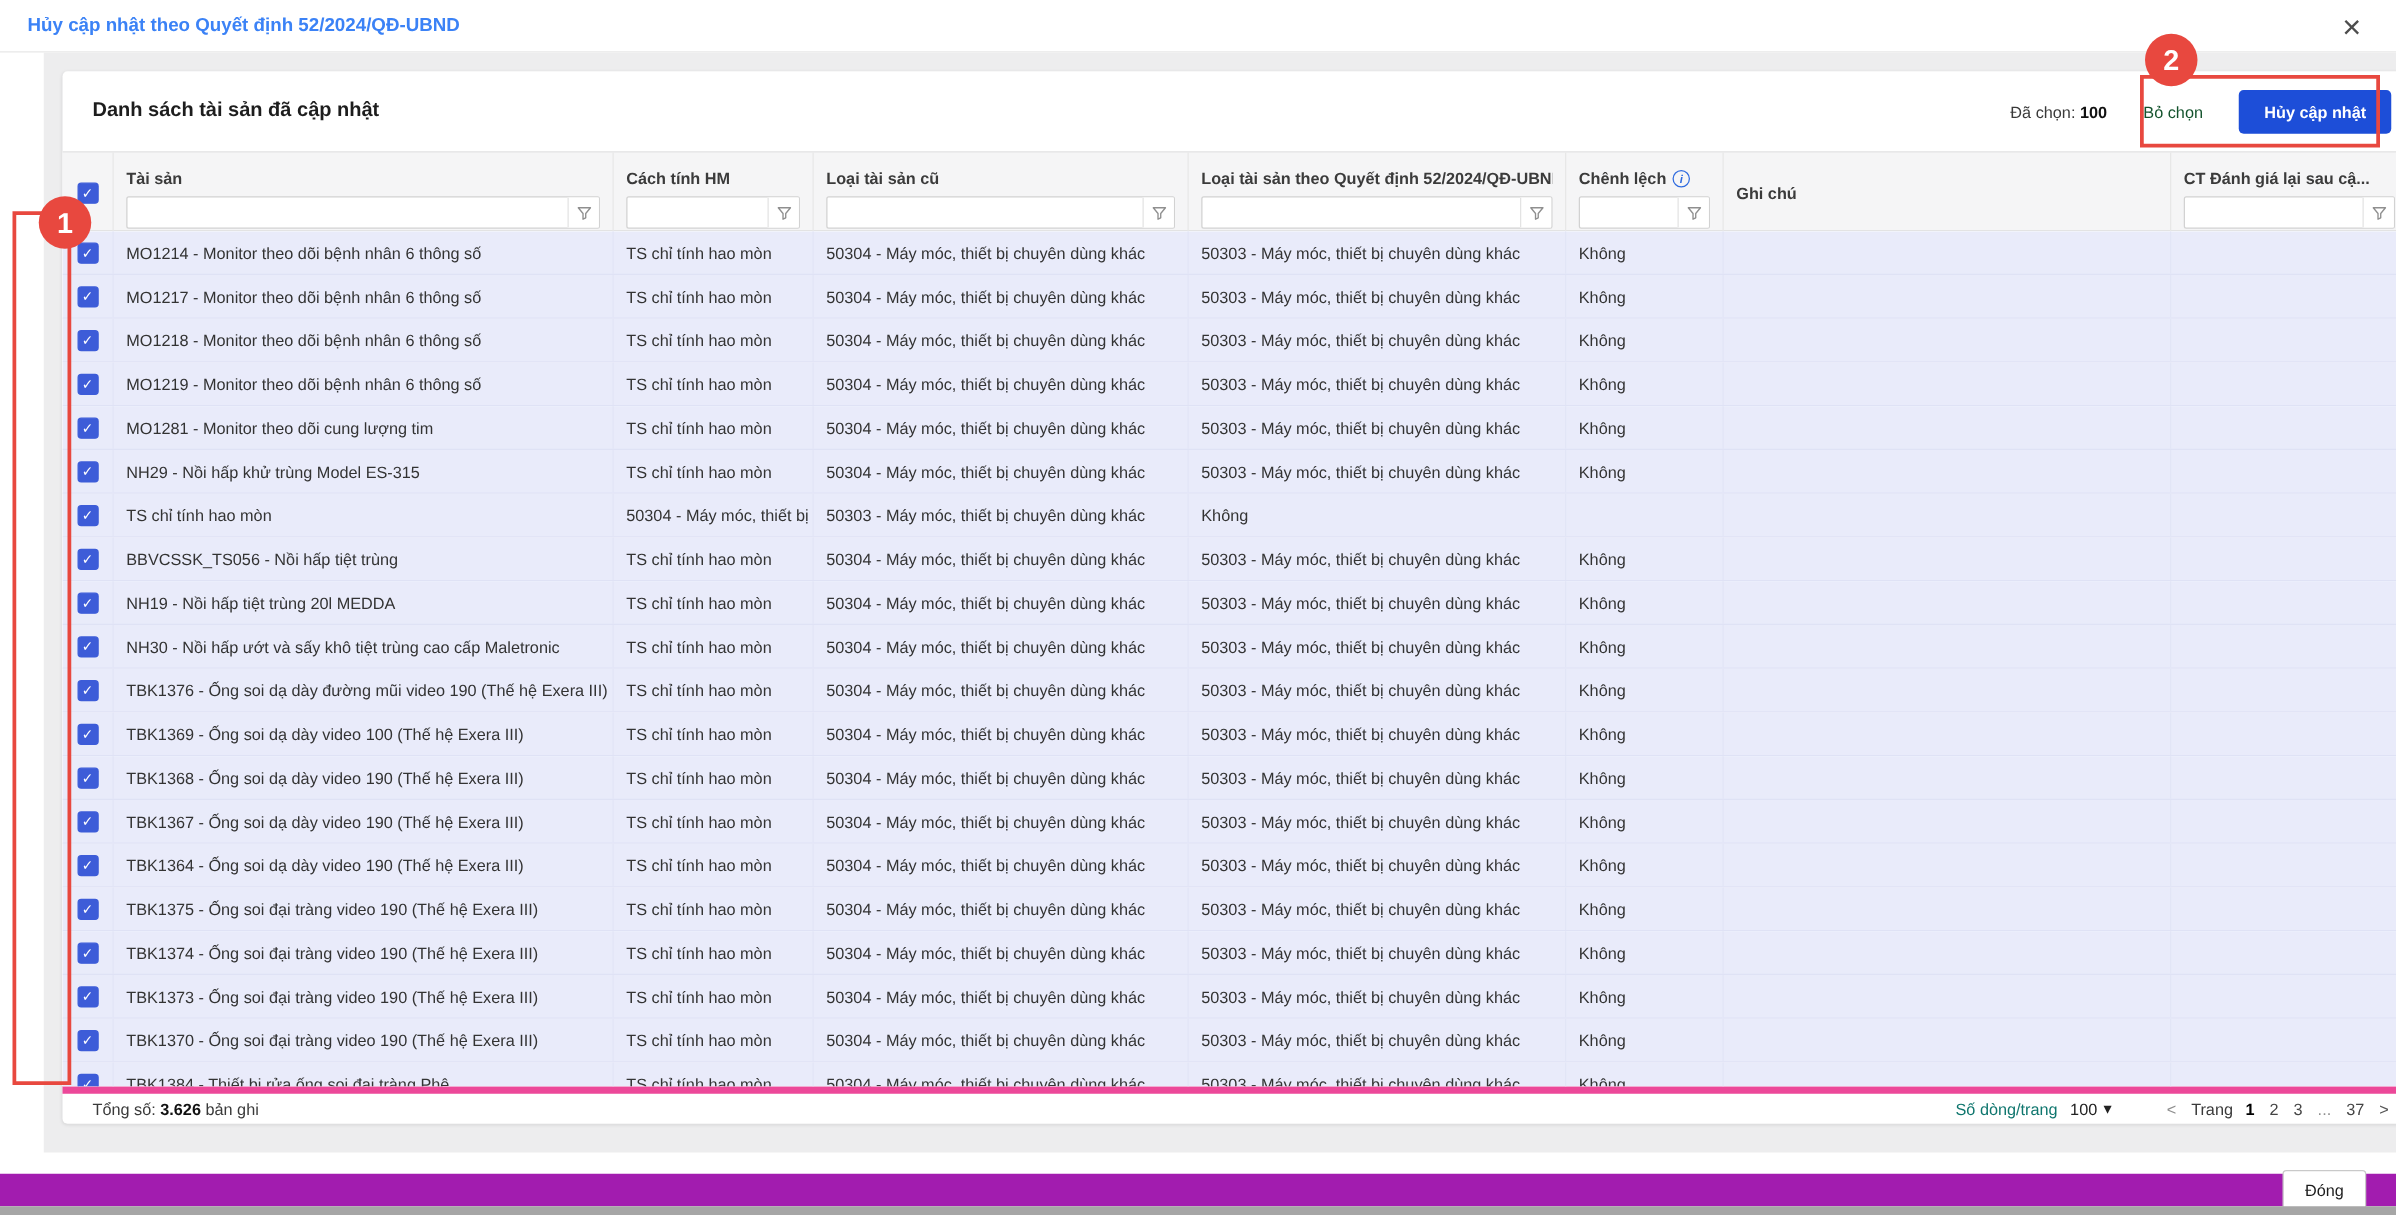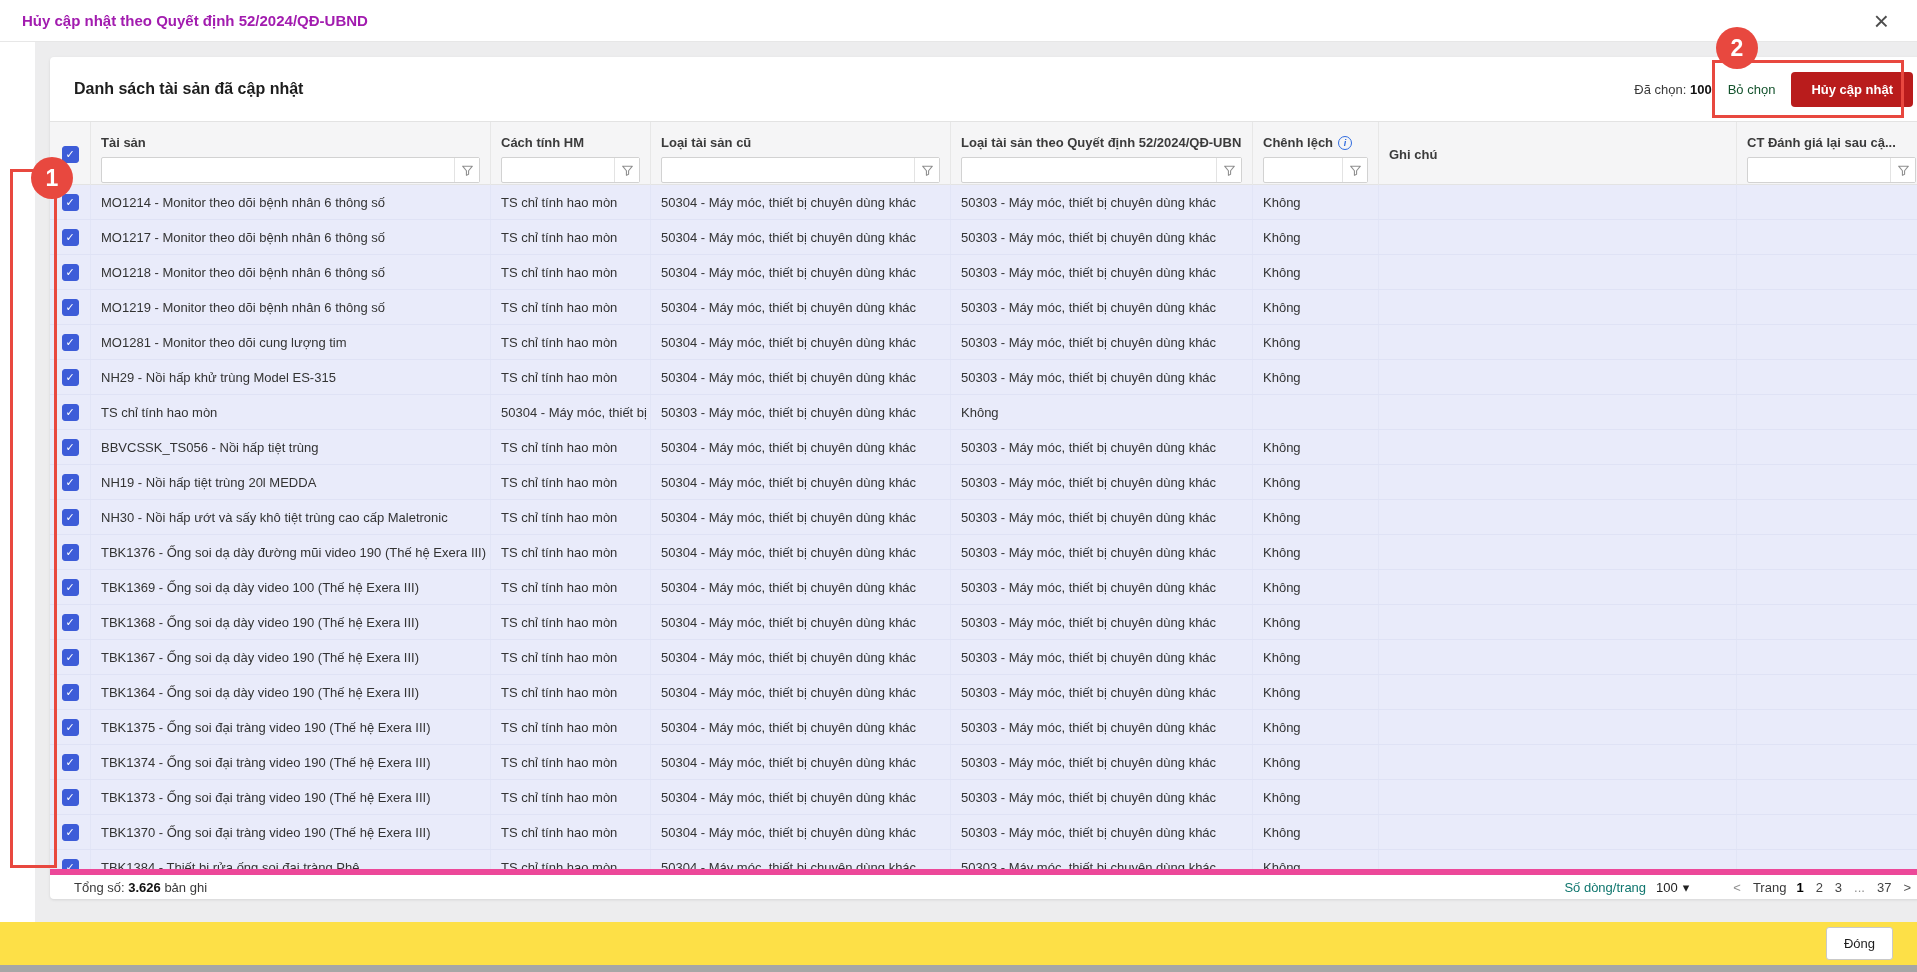--- a/index.html
+++ b/index.html
@@ -5,35 +5,35 @@
   * { box-sizing: border-box; margin: 0; padding: 0; }
   html,body { width:1917px; height:972px; }
   body {
     font-family:"Liberation Sans","DejaVu Sans",sans-serif;
     background:#ffffff; position:relative; overflow:hidden; color:#2b2b2b;
   }
   
   .titlebar { position:absolute; top:0; left:0; width:1917px; height:42px;
     background:#fff; border-bottom:1px solid #e7e7e7; display:flex; align-items:center;
     padding:0 22px; z-index:3; }
-  .titlebar .title { font-size:15px; font-weight:700; color:#a21caf; }
+  .titlebar .title { font-size:15px; font-weight:700; color:#3b82f6; }
   .titlebar .close { margin-left:auto; font-size:26px; line-height:1; color:#4d4d4d;
     cursor:pointer; font-weight:400; padding:0 6px; }
   
   .body-area { position:absolute; top:42px; left:0; width:1917px; height:880px; background:#ededee;margin-left:35px; }
   .card { position:absolute; top:15px; left:15px; width:1887px; height:842px;
     background:#fff; border-radius:4px; box-shadow:0 1px 3px rgba(0,0,0,.10); }
   
   .panel-header { height:64px; display:flex; align-items:center; padding:0 24px; }
   .panel-title { font-size:16px; font-weight:700; color:#1d1d1d; }
-  .panel-actions { margin-left:auto; display:flex; align-items:center; gap:16px; }
+  .panel-actions { margin-left:auto; display:flex; align-items:center; gap:29px; }
   .selected-info { font-size:13px; color:#3a3a3a; }
   .selected-info b { color:#111; }
   .link { font-size:13px; color:#14532d; cursor:pointer; }
-  .btn-primary { background:#b91c1c; color:#fff; border:none; border-radius:4px;
+  .btn-primary { background:#1d4ed8; color:#fff; border:none; border-radius:4px;
     font-size:13px; font-weight:700; padding:10px 20px; cursor:pointer;
     font-family:inherit; }
   
   .grid-cols { display:grid; grid-template-columns:41px 400px 160px 300px 302px 126px 358px 190px 10px; }
   .thead { height:64px; background:#f5f5f6; border-top:1px solid #e3e3e3; border-bottom:1px solid #e3e3e3; }
   .th { position:relative; padding:0 10px; border-right:1px solid #e7e7e7; }
   .th:last-child, .th.spacer { border-right:none; padding:0; }
   .th.cb { display:flex; align-items:center; justify-content:center; padding:0; }
   .th-label { height:30px; display:flex; align-items:flex-end; padding-bottom:2px;
     font-size:13px; font-weight:700; color:#3b3b3b; white-space:nowrap; overflow:hidden; gap:5px; }
@@ -69,22 +69,22 @@
   .pager .label { color:#0f766e; }
   .pager .select { display:flex; align-items:center; gap:5px; cursor:pointer; color:#222; }
   .pager .gap { width:22px; }
   .pager .arrow { color:#8f8f8f; font-size:13px; cursor:pointer; padding:0 2px; }
   .pager .arrow.next { color:#555; }
   .page-list { display:flex; align-items:center; gap:12px; }
   .page { color:#444; cursor:pointer; }
   .page.active { font-weight:700; color:#000; }
   .page.dots { color:#8f8f8f; cursor:default; }
   
-  .dialog-footer { position:absolute; left:0; bottom:7px; width:1917px; height:43px;
-    background:#fde047; display:flex; align-items:center; justify-content:flex-end; padding:0 24px; }
+  .dialog-footer { position:absolute; left:0; bottom:7px; width:1917px; height:26px;
+    background:#a21caf; display:flex; align-items:center; justify-content:flex-end; padding:0 24px; }
   .btn-secondary { background:#fff; border:1px solid #c9c9c9; border-radius:3px;
     padding:8px 17px; font-size:13px; color:#1d1d1d; cursor:pointer; font-family:inherit; }
   .bottom-strip { position:absolute; left:0; bottom:0; width:1917px; height:7px; background:#a6a6a6; }
   
   .ann-rect { position:absolute; border:3px solid #e8483f; z-index:9; pointer-events:none; }
   .ann-circle { position:absolute; width:42px; height:42px; border-radius:50%; background:#e8483f;
     color:#fff; font-size:23px; font-weight:700; display:flex; align-items:center;
     justify-content:center; z-index:10; pointer-events:none; }
   #ann-rect-1 { left:10px; top:169px; width:47px; height:699px; }
   #ann-circle-1 { left:31px; top:157px; }

